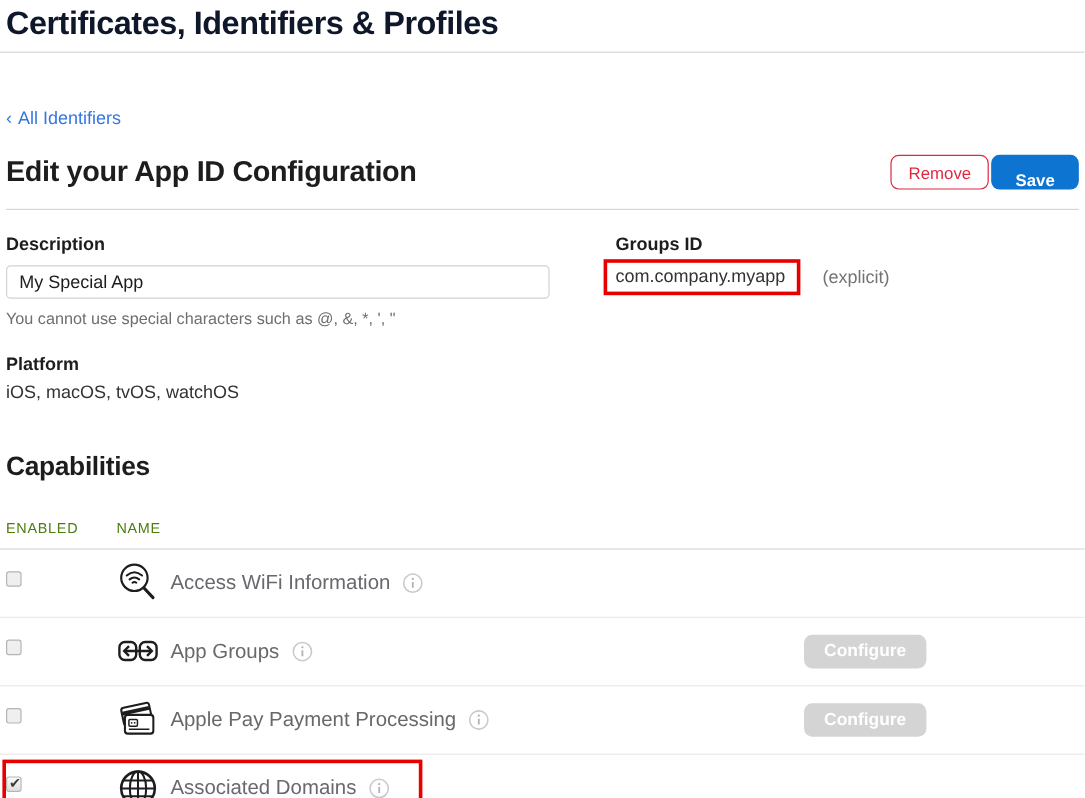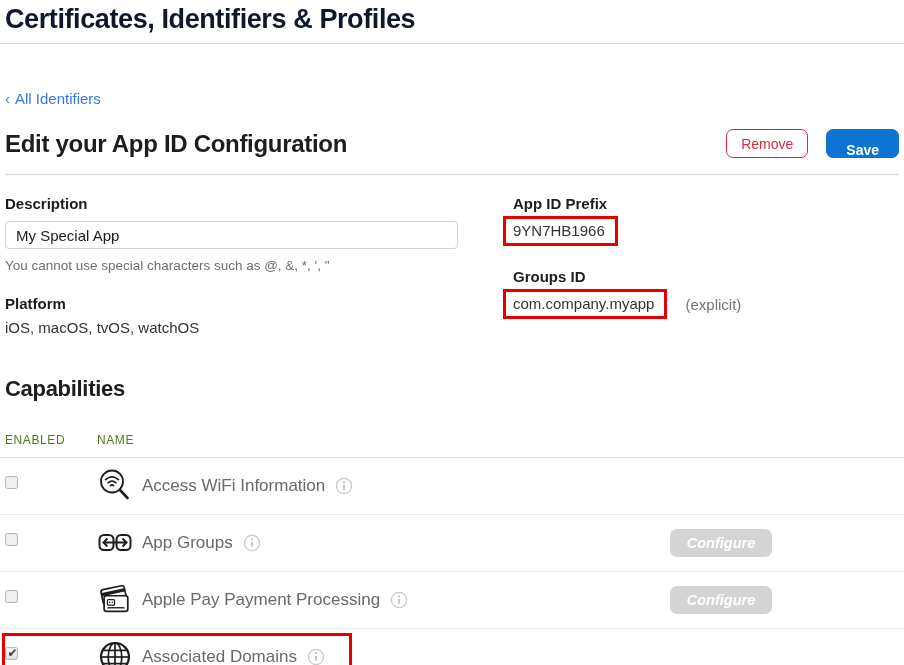--- a/index.html
+++ b/index.html
@@ -25,21 +25,21 @@
     margin: 46px 0 0 5px;
     color: #3577e0; font-size: 15px; text-decoration: none; cursor: pointer;
   }
 
   
   .section-header {
     display: flex; align-items: center; justify-content: space-between;
     margin: 21px 5px 0 5px; padding-bottom: 16px; border-bottom: 1px solid #d6d6d6;
   }
   .section-header h2 { font-size: 24px; font-weight: 700; letter-spacing: -0.3px; }
-  .section-actions { display: flex; gap: 18px; }
+  .section-actions { display: flex; gap: 2px; }
   .btn { font-family: inherit; font-size: 14px; height: 29px; border-radius: 7px; cursor: pointer; }
   .btn-remove { background: #fff; border: 1px solid #e0283f; color: #e0283f; padding: 0 14px; }
   .btn-save { background: #0d74d1; border: 1px solid #0d74d1; color: #fff; padding: 12px 19px; font-weight: 600; }
 
   
   .form-grid { position: relative; margin-top: 20px; padding: 0 5px; min-height: 150px; }
   .col-left { width: 453px; }
   .col-right { position: absolute; left: 513px; top: 0; }
   .field-label { font-size: 15px; font-weight: 600; color: #1d1d1f; }
   .field-value { font-size: 15px; color: #333; margin-top: 7px; }
@@ -84,21 +84,21 @@
   .checkbox.checked { background: linear-gradient(#fafafa, #dedede); }
   .checkbox .check { font-size: 12px; line-height: 10px; color: #3c3c3c; margin-left: 2px; margin-top: -1px; }
   .cap-icon { position: absolute; left: 97px; top: 50%; margin-top: -19px; width: 36px; height: 38px;
     display: flex; align-items: center; justify-content: center; }
   .cap-label { margin-left: 142px; font-size: 17px; color: #68686d; white-space: nowrap; }
   .info-icon { margin-left: 10px; display: inline-flex; cursor: pointer; }
   .btn-configure {
     position: absolute; right: 132px; top: 50%; margin-top: -14px;
     width: 102px; height: 28px; border: none; border-radius: 7px;
     background: #d4d4d4; color: #fff; font-family: inherit;
-    font-size: 14.5px; font-weight: 700; cursor: default; font-style: italic;
+    font-size: 14.5px; font-weight: 700; cursor: default;
   }
 </style>
 </head>
 <body>
 
 <div class="page">
 
   <header class="page-header">
     <h1>Certificates, Identifiers &amp; Profiles</h1>
   </header>
@@ -124,26 +124,20 @@
         <div class="help-text">You cannot use special characters such as @, &amp;, *, ', "</div>
       </div>
       <div class="field-block">
         <div class="field-label">Platform</div>
         <div class="field-value">iOS, macOS, tvOS, watchOS</div>
       </div>
     </div>
 
     <div class="col-right">
       <div class="field-block">
-        <div class="field-label">App ID Prefix</div>
-        <div class="field-value prefix-box red-box">
-          <span>9YN7HB1966</span>
-        </div>
-      </div>
-      <div class="field-block">
         <div class="field-label">Groups ID</div>
         <div class="bundle-line">
           <span class="field-value red-box" style="margin-top:0">
             <span>com.company.myapp</span>
           </span>
           <span class="bundle-suffix">(explicit)</span>
         </div>
       </div>
     </div>
   </div>

